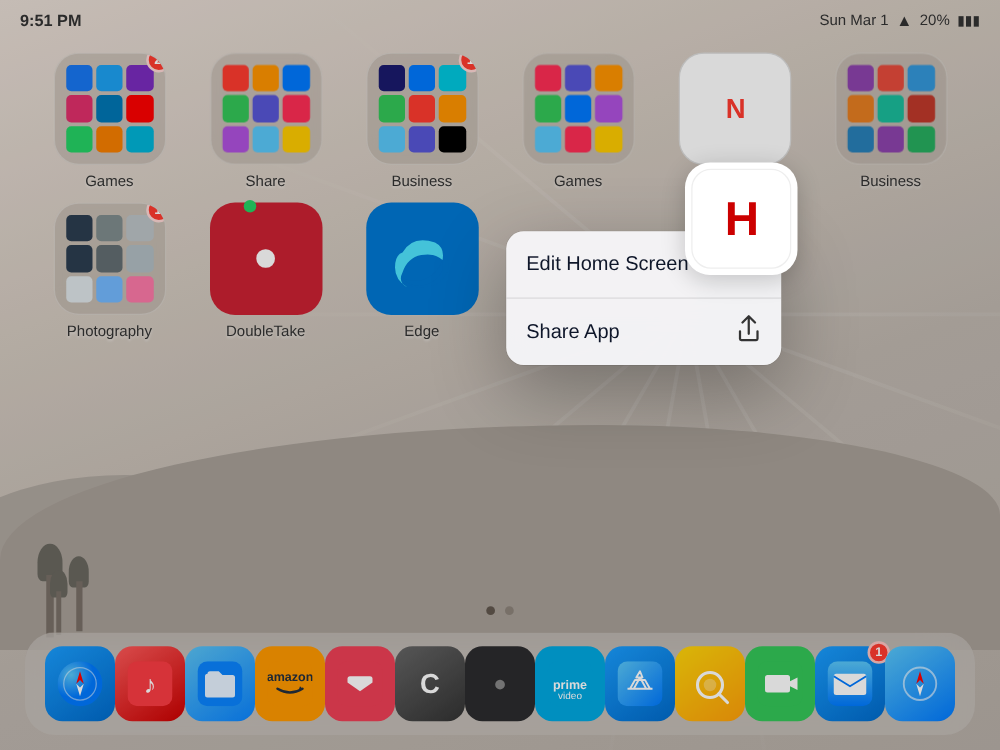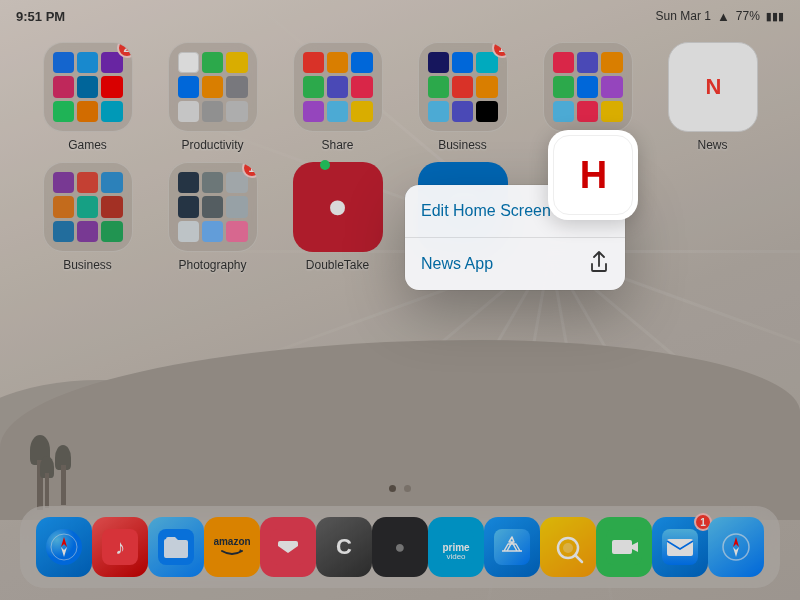--- a/index.html
+++ b/index.html
@@ -354,21 +354,21 @@
       cursor: pointer;
     }
 
     .context-menu-item:not(:last-child) {
       border-bottom: 1px solid rgba(0,0,0,0.1);
     }
 
     .context-menu-label {
       font-size: 16px;
       font-weight: 400;
-      color: #0369a1;
+      color: #0f172a;
     }
 
     .context-menu-label.delete {
       color: #ff3b30;
     }
 
     .context-menu-icon {
       font-size: 16px;
       color: #333;
     }
@@ -451,21 +451,21 @@
     <div class="tree-top" style="width:14px;height:22px;"></div>
     <div class="tree-trunk" style="width:4px;height:35px;"></div>
   </div>
 </div>
 
 <div class="status-bar">
   <span class="status-time">9:51 PM</span>
   <div class="status-right">
     <span class="status-date">Sun Mar 1</span>
     <span style="font-size:13px; color:#333;">▲</span>
-    <span style="font-size:12px;color:#333;">77%</span>
+    <span style="font-size:12px;color:#333;">20%</span>
     <span style="font-size:11px;color:#333;">▮▮▮</span>
   </div>
 </div>
 
 <div class="home-screen">
 
   <div class="app-icon-container">
     <div class="app-icon folder-style">
       <div class="folder-grid">
         <div class="folder-mini-icon mini-blue"></div>
@@ -476,36 +476,20 @@
         <div class="folder-mini-icon mini-red"></div>
         <div class="folder-mini-icon mini-green"></div>
         <div class="folder-mini-icon mini-orange"></div>
         <div class="folder-mini-icon mini-teal"></div>
       </div>
       <div class="app-badge">2</div>
     </div>
     <span class="app-label">Games</span>
   </div>
 
-  <div class="app-icon-container">
-    <div class="app-icon folder-style">
-      <div class="folder-grid">
-        <div class="folder-mini-icon mini-white" style="background:#fff;border:1px solid #ddd;"></div>
-        <div class="folder-mini-icon mini-green2"></div>
-        <div class="folder-mini-icon mini-yellow2"></div>
-        <div class="folder-mini-icon mini-blue4"></div>
-        <div class="folder-mini-icon mini-orange2"></div>
-        <div class="folder-mini-icon mini-gray"></div>
-        <div class="folder-mini-icon" style="background:#e8e8e8;"></div>
-        <div class="folder-mini-icon" style="background:#aaa;"></div>
-        <div class="folder-mini-icon" style="background:#ccc;"></div>
-      </div>
-    </div>
-    <span class="app-label">Productivity</span>
-  </div>
 
   <div class="app-icon-container">
     <div class="app-icon folder-style">
       <div class="folder-grid">
         <div class="folder-mini-icon" style="background:#ff3b30;"></div>
         <div class="folder-mini-icon" style="background:#ff9500;"></div>
         <div class="folder-mini-icon" style="background:#007aff;"></div>
         <div class="folder-mini-icon" style="background:#34c759;"></div>
         <div class="folder-mini-icon" style="background:#5856d6;"></div>
         <div class="folder-mini-icon" style="background:#ff2d55;"></div>
@@ -636,21 +620,21 @@
       <svg width="22" height="22" viewBox="0 0 22 22" fill="none">
         <rect x="2" y="2" width="7" height="7" rx="1.5" stroke="#333" stroke-width="1.5" fill="none"></rect>
         <rect x="13" y="2" width="7" height="7" rx="1.5" stroke="#333" stroke-width="1.5" fill="none"></rect>
         <rect x="2" y="13" width="7" height="7" rx="1.5" stroke="#333" stroke-width="1.5" fill="none"></rect>
         <rect x="13" y="13" width="7" height="7" rx="1.5" stroke="#333" stroke-width="1.5" fill="none"></rect>
       </svg>
     </span>
   </div>
 
   <div class="context-menu-item">
-    <span class="context-menu-label">News App</span>
+    <span class="context-menu-label">Share App</span>
     <span class="context-menu-icon">
       <svg width="20" height="22" viewBox="0 0 20 22" fill="none">
         <path d="M10 1v14M5 6l5-5 5 5" stroke="#333" stroke-width="1.8" stroke-linecap="round" stroke-linejoin="round"></path>
         <path d="M3 13v6a1 1 0 001 1h12a1 1 0 001-1v-6" stroke="#333" stroke-width="1.8" stroke-linecap="round"></path>
       </svg>
     </span>
   </div>
 
 </div>
 

